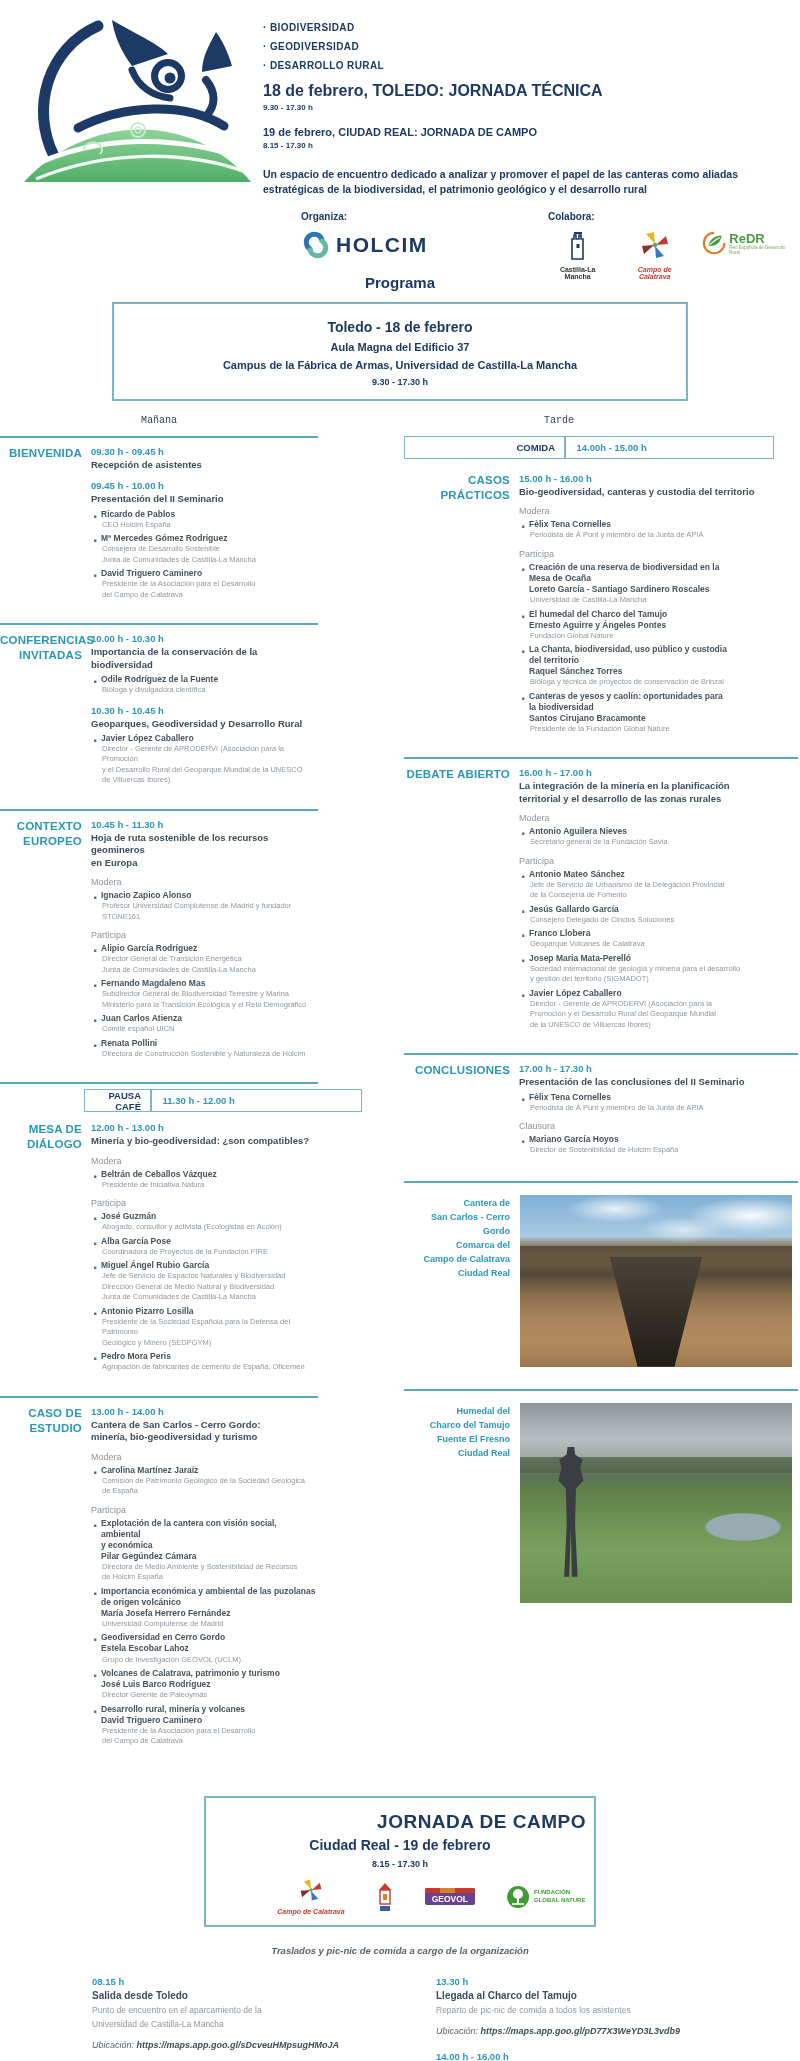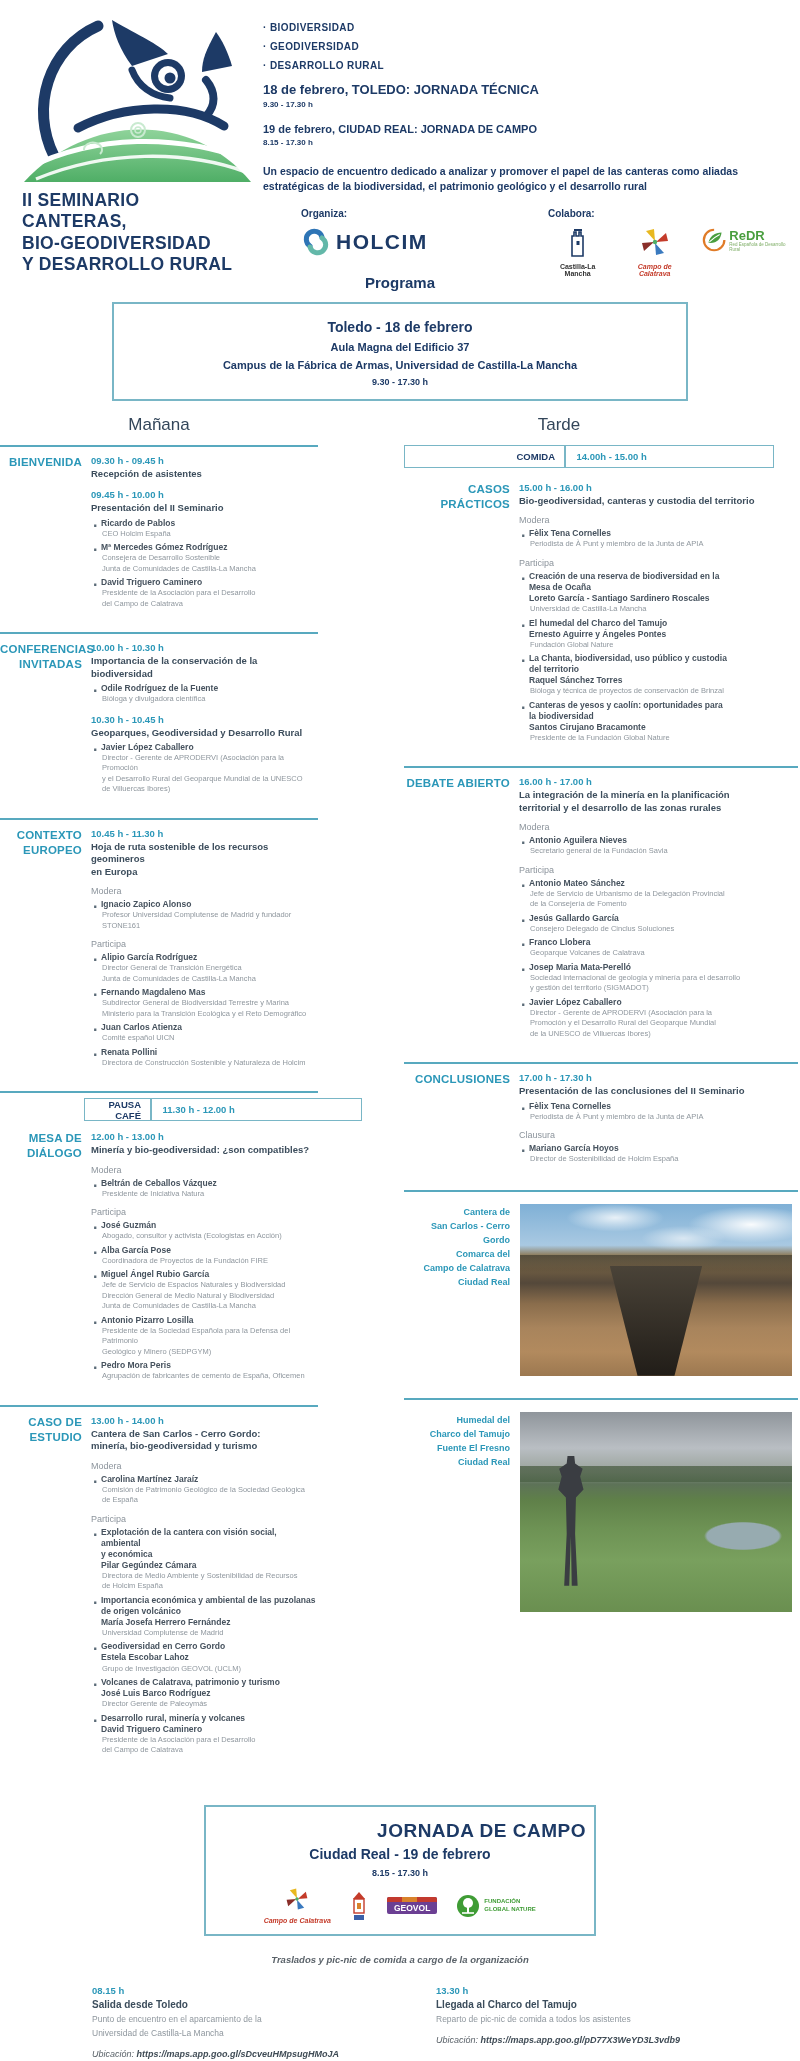--- a/index.html
+++ b/index.html
@@ -5,21 +5,21 @@
   html,body{margin:0;padding:0;background:#fff;}
   .page{position:relative;width:800px;height:2061px;margin:0 auto;background:#fff;
         font-family:"Liberation Sans",sans-serif;color:#444;overflow:hidden;}
   
   .header{position:relative;height:266px;}
   .owl{position:absolute;left:20px;top:10px;}
   .brand-title{position:absolute;left:22px;top:190px;font-weight:bold;color:#1d3a66;
                font-size:17.5px;line-height:1.22;letter-spacing:.3px;}
   .head-right{position:absolute;left:263px;top:22px;width:530px;}
   .topics div{color:#1d3a66;font-weight:bold;font-size:10px;letter-spacing:.4px;margin-bottom:8px;}
-  .ev1-title{font-size:13px;font-weight:bold;color:#1d3a66;margin-top:11px;}
+  .ev1-title{font-size:16px;font-weight:bold;color:#1d3a66;margin-top:11px;}
   .ev-time{font-size:8px;font-weight:bold;color:#1d3a66;margin-top:3px;}
   .ev2-title{font-size:11px;font-weight:bold;color:#1d3a66;margin-top:14px;}
   .desc{margin-top:17px;font-size:10.5px;font-weight:bold;color:#1d3a66;line-height:1.4;width:512px;}
   .org-row{display:flex;margin-top:15px;}
   .org-col{width:185px;padding-left:38px;}
   .colab-col{flex:1;padding-left:62px;}
   .org-label{font-weight:bold;color:#1d3a66;font-size:10px;margin-bottom:8px;}
   .logo-holcim{display:flex;align-items:center;}
   .holcim-word{font-weight:bold;color:#1d3a66;font-size:21px;letter-spacing:1.5px;margin-left:5px;}
   .colab-logos{display:flex;align-items:flex-start;gap:16px;}
@@ -31,21 +31,21 @@
   .redr-sub{color:#7fae67;font-size:4.5px;}
   
   .programa{text-align:center;color:#1d3a66;font-weight:bold;font-size:15px;margin-top:8px;}
   .jt-box{width:560px;margin:11px auto 0;border:2px solid #79b6c6;text-align:center;padding:10px 6px 12px;}
   .jt-title{color:#1d3a66;font-weight:bold;font-size:19px;letter-spacing:.5px;}
   .jt-sub{color:#1d3a66;font-weight:bold;font-size:14px;margin-top:5px;}
   .jt-l3{color:#1d3a66;font-weight:bold;font-size:11px;margin-top:6px;}
   .jt-l4{color:#1d3a66;font-weight:bold;font-size:11px;margin-top:6px;}
   .jt-time{color:#1d3a66;font-weight:bold;font-size:9px;margin-top:6px;}
   .col-heads{display:flex;margin-top:14px;}
-  .col-head{font-size:17px;color:#33465a;text-align:center;}
+  .col-head{font-size:10px;color:#33465a;text-align:center;font-family:Liberation Mono, monospace;}
   .col-head.m{width:318px;}
   .col-head.t{flex:1;}
   
   .agenda{display:flex;align-items:flex-start;margin-top:10px;}
   .col-manana{width:318px;}
   .col-tarde{width:394px;margin-left:86px;}
   .agenda-section{display:flex;border-top:2px solid #58a9bf;padding:8px 0 23px;}
   .agenda-section.no-top{border-top:none;padding-top:2px;}
   .sec-label{color:#2b97b8;font-weight:bold;font-size:11.5px;text-align:right;line-height:1.3;flex:none;letter-spacing:.2px;}
   .col-manana .sec-label{width:82px;}
@@ -92,21 +92,21 @@
   .photo-humedal:before{content:"";position:absolute;left:0;top:27%;width:100%;height:8%;
      background:linear-gradient(180deg,#55664f,#4d6347);opacity:.85;}
   .photo-humedal:after{content:"";position:absolute;left:11%;top:22%;width:42px;height:130px;
      background:#3a3d42;
      clip-path:polygon(42% 0,58% 0,60% 6%,78% 10%,72% 16%,80% 26%,62% 32%,60% 60%,66% 100%,52% 100%,50% 62%,46% 100%,34% 100%,40% 60%,38% 32%,20% 26%,28% 16%,22% 10%,40% 6%);}
   
   .jc-box{width:372px;margin:26px auto 0;border:2px solid #79b6c6;text-align:center;padding:13px 8px 10px;}
   .jc-title{color:#1d3a66;font-weight:bold;font-size:19px;letter-spacing:.5px;text-align:right;}
   .jc-sub{color:#1d3a66;font-weight:bold;font-size:14px;margin-top:4px;}
   .jc-time{color:#1d3a66;font-weight:bold;font-size:9px;margin-top:6px;}
-  .jc-logos{display:flex;justify-content:center;align-items:center;gap:19px;margin-top:10px;height:36px;}
+  .jc-logos{display:flex;justify-content:flex-end;align-items:center;gap:31px;margin-top:10px;height:36px;}
   .geovol-chip{background:#6b3f93;color:#fff;font-weight:bold;font-size:8.5px;padding:3px 7px 2px;border-radius:2px;line-height:1;}
   .geovol-top{display:block;height:5px;background:linear-gradient(90deg,#c23a2e 0 30%,#d9822b 30% 60%,#c23a2e 60%);border-radius:2px 2px 0 0;margin:-3px -7px 2px;}
   .gn-wrap{display:flex;align-items:center;gap:4px;}
   .gn-text{color:#3f9c35;font-weight:bold;font-size:6px;text-align:left;width:52px;line-height:1.3;}
   .traslados{text-align:center;font-style:italic;font-weight:bold;color:#5a6269;font-size:9.5px;margin-top:18px;}
   
   .campo-cols{display:flex;margin-top:20px;padding-left:92px;}
   .campo-left{width:318px;}
   .campo-right{width:352px;margin-left:26px;}
   .campo-item{margin-bottom:15px;}
@@ -143,26 +143,20 @@
       <path d="M186,70 C196,82 196,96 186,106" stroke="#1d3a66" stroke-width="8" fill="none" stroke-linecap="round"></path>
       <path d="M58,118 C104,94 166,92 204,116" stroke="#1d3a66" stroke-width="9" fill="none" stroke-linecap="round"></path>
       <path d="M4,172 C64,106 170,98 231,172 Z" fill="url(#hillg)"></path>
       <path d="M8,158 C76,124 158,124 228,150" stroke="#ffffff" stroke-width="5" fill="none"></path>
       <path d="M16,169 C86,140 166,140 226,162" stroke="#ffffff" stroke-width="3.5" fill="none" opacity=".9"></path>
       <circle cx="118" cy="120" r="7" stroke="#c9ead0" stroke-width="2" fill="none"></circle>
       <circle cx="118" cy="120" r="3" stroke="#c9ead0" stroke-width="1.5" fill="none"></circle>
       <path d="M64,140 a9,7 0 1 1 16,4" stroke="#c9ead0" stroke-width="2" fill="none"></path>
     </svg>
 
-    <div class="brand-title">
-      <div>II SEMINARIO</div>
-      <div>CANTERAS,</div>
-      <div>BIO-GEODIVERSIDAD</div>
-      <div>Y DESARROLLO RURAL</div>
-    </div>
 
     <div class="head-right">
       <div class="topics">
         <div>· BIODIVERSIDAD</div>
         <div>· GEODIVERSIDAD</div>
         <div>· DESARROLLO RURAL</div>
       </div>
       <div class="ev1-title">18 de febrero, TOLEDO: JORNADA TÉCNICA</div>
       <div class="ev-time">9.30 - 17.30 h</div>
       <div class="ev2-title">19 de febrero, CIUDAD REAL: JORNADA DE CAMPO</div>

